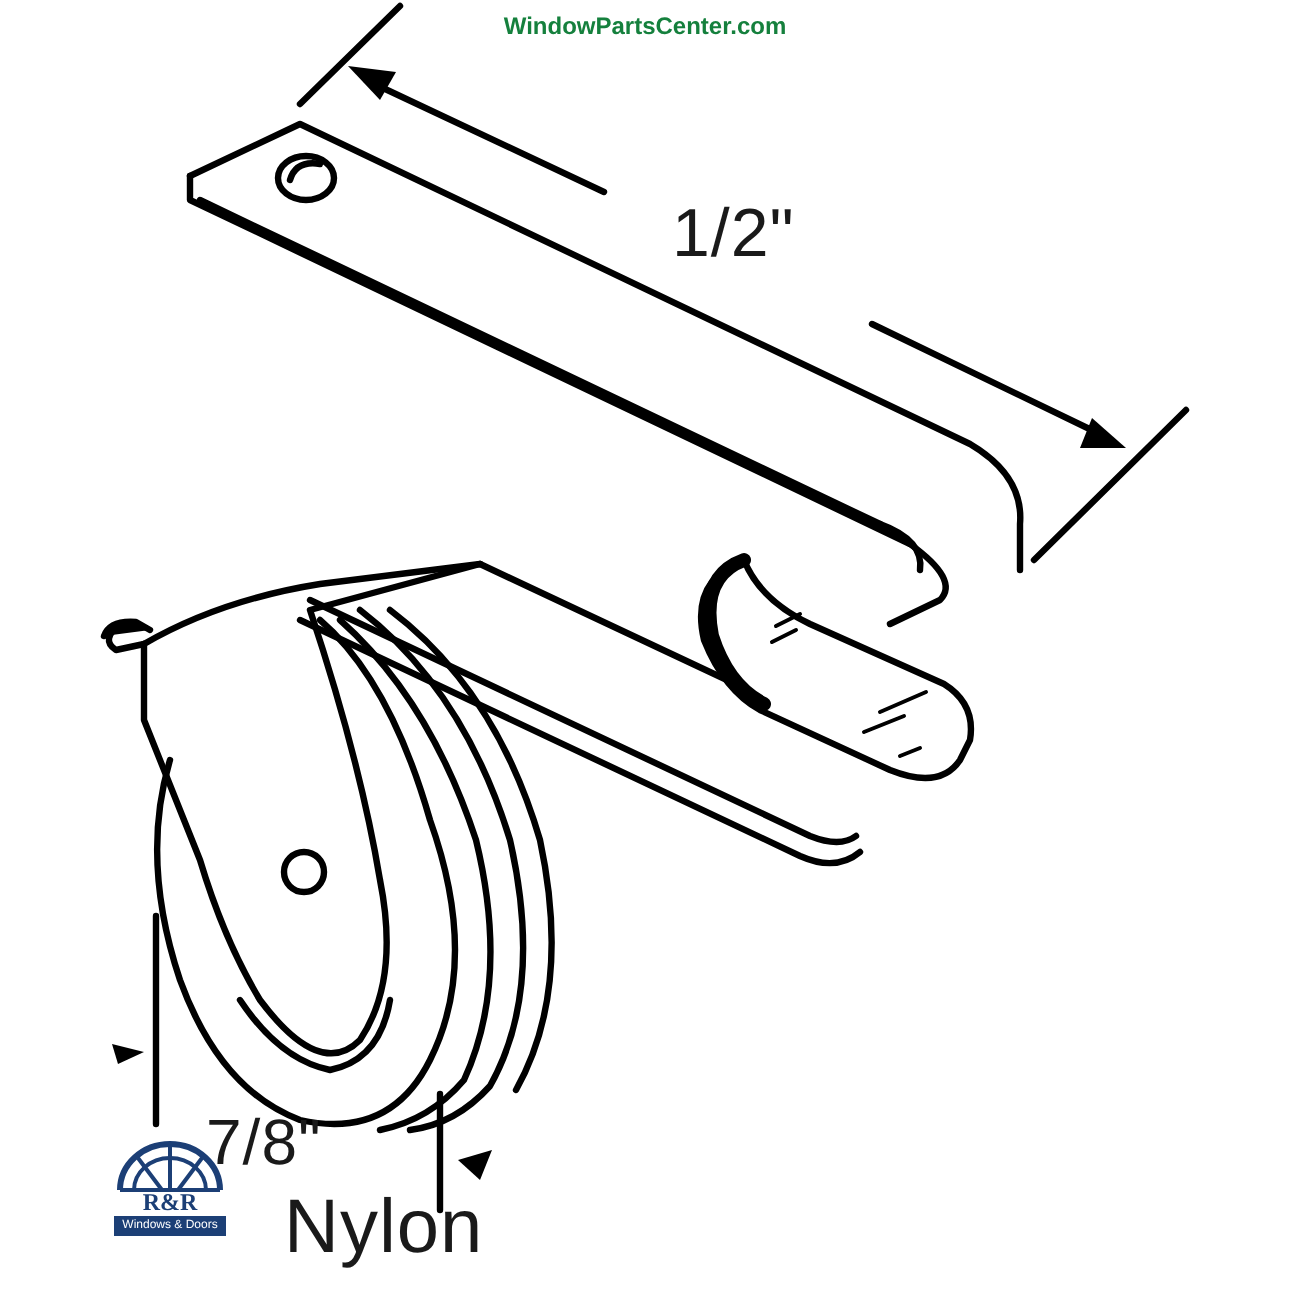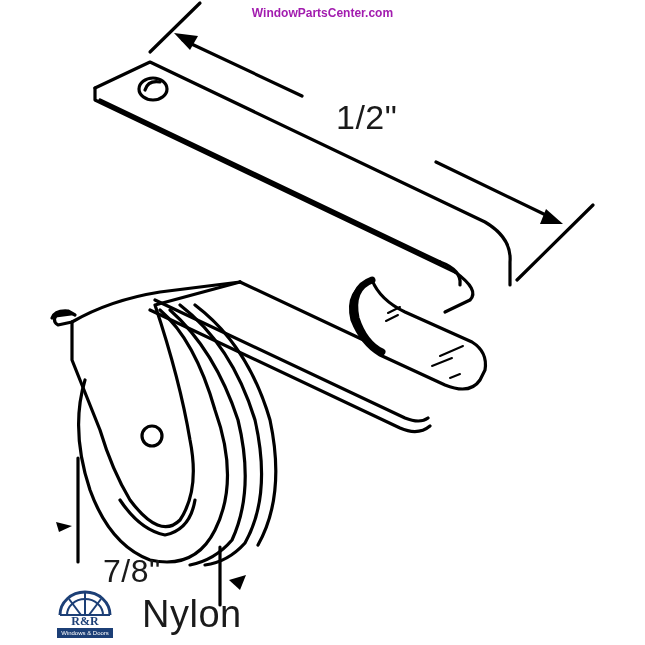--- a/index.html
+++ b/index.html
@@ -1,30 +1,30 @@
 <!DOCTYPE html>
 <html><head>
 <meta charset="utf-8">
 <style>
   html, body { margin: 0; padding: 0; background: #ffffff; }
   body { width: 645px; height: 645px; position: relative; overflow: hidden; }
   .watermark {
     position: absolute; left: 0; top: 6px; width: 645px; text-align: center;
-    font-family: "Liberation Sans", sans-serif; font-weight: bold; font-size: 12px; color: #a21caf;
+    font-family: "Liberation Sans", sans-serif; font-weight: bold; font-size: 12px; color: #15803d;
   }
   svg.drawing { position: absolute; left: 0; top: 0; }
   .dim-label {
     position: absolute; font-family: "Liberation Sans", sans-serif; color: #1a1a1a;
     font-weight: normal; letter-spacing: 0.5px;
   }
   .dim-top { left: 336px; top: 98px; font-size: 34px; }
   .dim-wheel { left: 103px; top: 553px; font-size: 32px; }
   .material { left: 106px; top: 593px; font-size: 38px; margin-left: 36px; }
   .logo {
-    position: absolute; left: 57px; top: 590px; width: 56px; height: 48px;
+    position: absolute; left: 57px; top: 570px; width: 56px; height: 48px;
   }
   .logo-rr {
     position: absolute; left: 0; top: 24px; width: 56px; height: 14px;
     text-align: center; font-family: "Liberation Serif", serif; font-weight: bold;
     font-size: 12px; color: #1c3f76; line-height: 14px;
   }
   .logo-band {
     position: absolute; left: 0; top: 38px; width: 56px; height: 10px;
     background: #1c3f76; color: #fff; text-align: center;
     font-family: "Liberation Sans", sans-serif; font-size: 6px; line-height: 10px;

